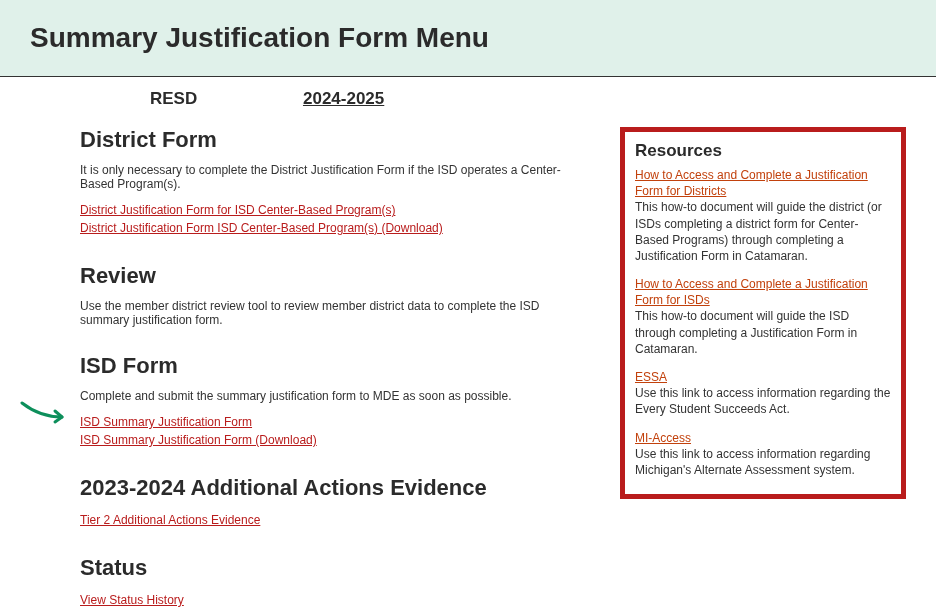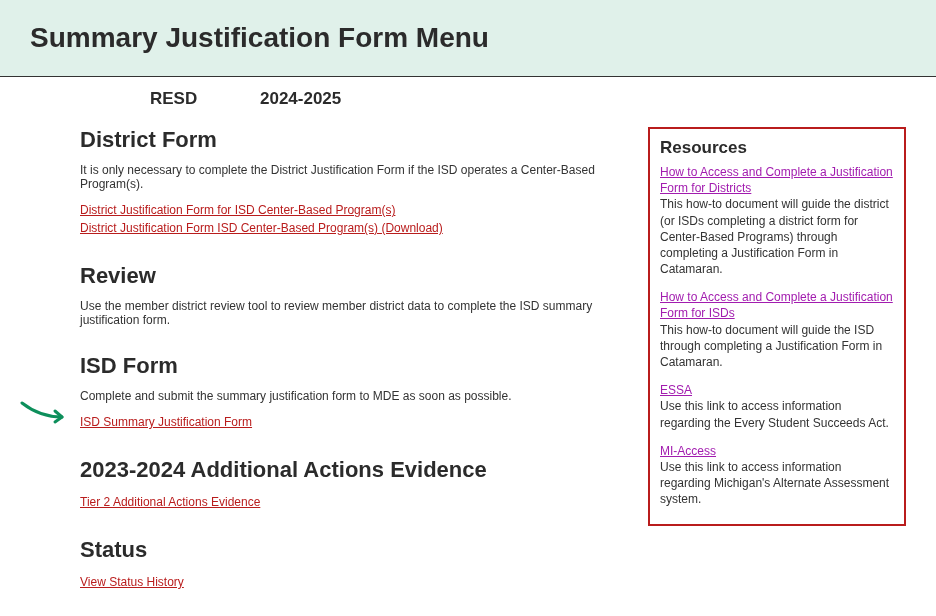--- a/index.html
+++ b/index.html
@@ -23,46 +23,47 @@
       font-weight: 700;
       color: #2b2b2b;
     }
     .sub-header {
       padding: 12px 0 12px 150px;
       font-size: 17px;
       font-weight: 700;
       color: #2b2b2b;
     }
     .sub-header span.year {
-      margin-left: 58px;
+      margin-left: 101px;
+      text-decoration: underline;
     }
     .content-wrap {
       display: flex;
       padding: 6px 30px 0 80px;
       gap: 30px;
     }
     .main-col {
       flex: 1;
     }
     .side-col {
-      width: 258px;
-      border: 2px solid #b91c1c;
+      width: 286px;
+      border: 5px solid #b91c1c;
       padding: 8px 10px 12px 10px;
       font-size: 12px;
       line-height: 1.35;
       align-self: flex-start;
     }
     .side-col h2 {
       font-size: 17px;
       font-weight: 700;
       color: #2b2b2b;
       margin-bottom: 4px;
     }
     .side-col a {
-      color: #a21caf;
+      color: #c2410c;
       text-decoration: underline;
       display: inline;
     }
     .side-col .res-block {
       margin-bottom: 12px;
     }
     section {
       margin-bottom: 26px;
     }
     section h2 {
@@ -125,20 +126,21 @@
     <section>
       <h2>ISD Form</h2>
       <p class="desc">Complete and submit the summary justification form to MDE as soon as possible.</p>
       <div class="arrow-wrap">
         <svg class="green-arrow" viewBox="0 0 55 28">
           <path d="M 2 4 Q 20 18 42 18" stroke="#0d8f5b" stroke-width="3" fill="none" stroke-linecap="round"></path>
           <path d="M 42 18 L 35 12 M 42 18 L 35 23" stroke="#0d8f5b" stroke-width="3" fill="none" stroke-linecap="round"></path>
         </svg>
         <a href="#" class="doc-link">ISD Summary Justification Form</a>
       </div>
+      <a href="#" class="doc-link">ISD Summary Justification Form (Download)</a>
     </section>
 
     <section>
       <h2>2023-2024 Additional Actions Evidence</h2>
       <a href="#" class="doc-link">Tier 2 Additional Actions Evidence</a>
     </section>
 
     <section>
       <h2>Status</h2>
       <a href="#" class="doc-link">View Status History</a>

